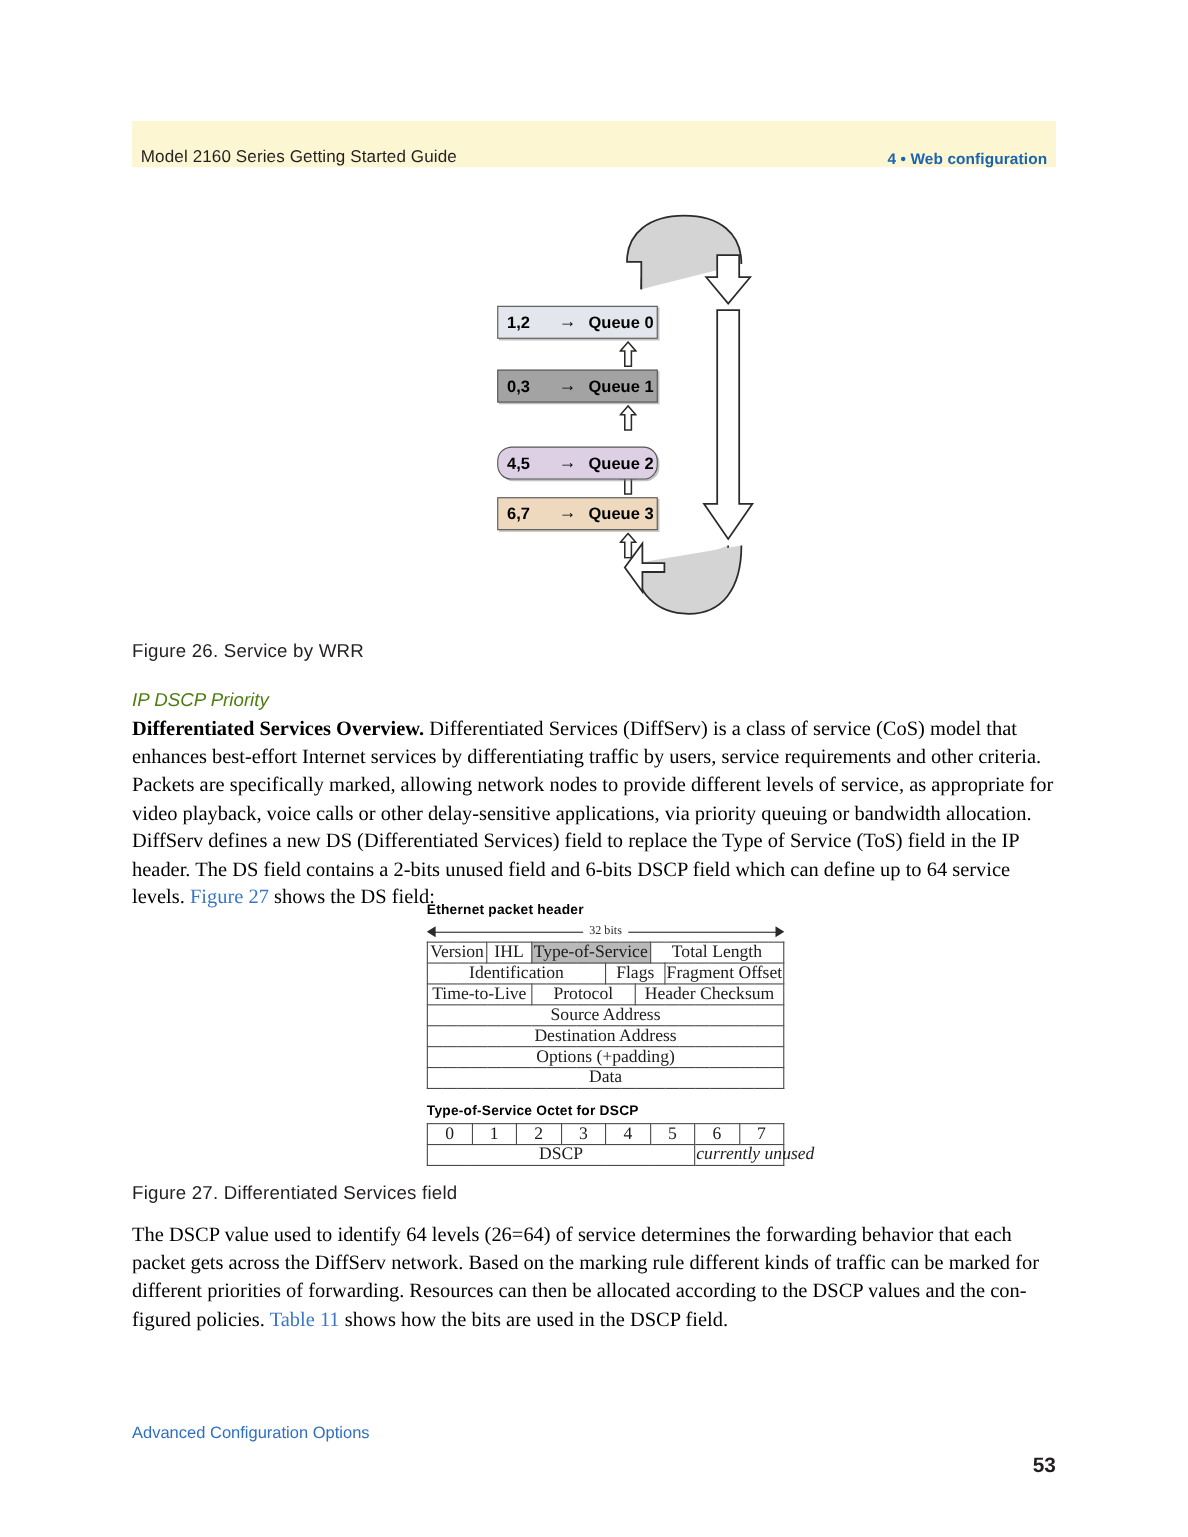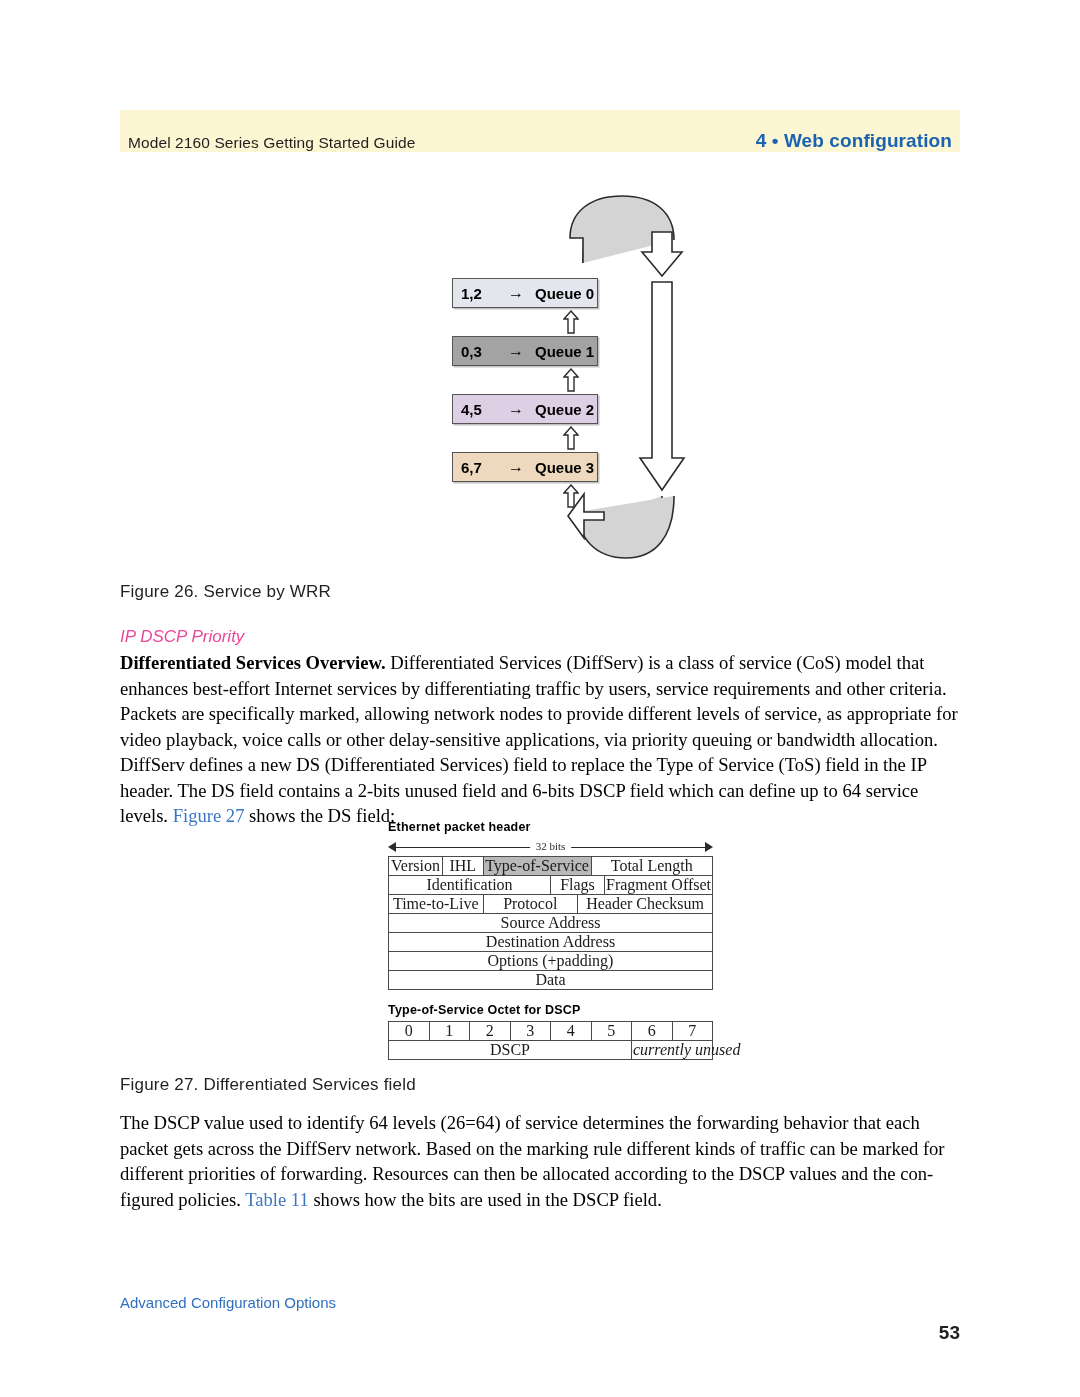--- a/index.html
+++ b/index.html
@@ -31,21 +31,21 @@
     padding: 0 8px 0 8px;
   }
   .header-left {
     font-family: "Liberation Sans", sans-serif;
     font-size: 15.5px;
     color: #231f20;
     letter-spacing: 0.1px;
   }
   .header-right {
     font-family: "Liberation Sans", sans-serif;
-    font-size: 19px;
+    font-size: 14px;
     font-weight: bold;
     color: #1a63b0;
     letter-spacing: 0.1px;
   }
 
   
   .fig26-wrap {
     position: absolute;
     left: 120px;
     top: 190px;
@@ -85,21 +85,21 @@
     font-size: 16px;
     line-height: 1;
   }
   .queue-label {
     flex: 1;
     text-align: left;
     padding-left: 4px;
   }
   #qbox0 { top: 88px;  background: #e3e6ec; }
   #qbox1 { top: 146px; background: #d6e6c6; }
-  #qbox2 { top: 204px; background: #ddd0e4; }
+  #qbox2 { top: 216px; background: #ddd0e4; border-radius: 13px; }
   #qbox3 { top: 262px; background: #eed9bf; }
 
   .up-connector {
     position: absolute;
     left: 133px;
     width: 16px;
     height: 24px;
   }
   #conn0 { top: 120px; }
   #conn1 { top: 178px; }
@@ -119,21 +119,21 @@
   #cap26 { top: 392px; }
 
   
   .section-title {
     position: absolute;
     left: 120px;
     top: 627px;
     font-family: "Liberation Sans", sans-serif;
     font-style: italic;
     font-size: 17px;
-    color: #ec4899;
+    color: #4d7c0f;
   }
   .para {
     position: absolute;
     left: 120px;
     width: 840px;
     font-family: "Liberation Serif", serif;
     font-size: 18.6px;
     line-height: 25.5px;
     color: #000;
     text-align: left;

